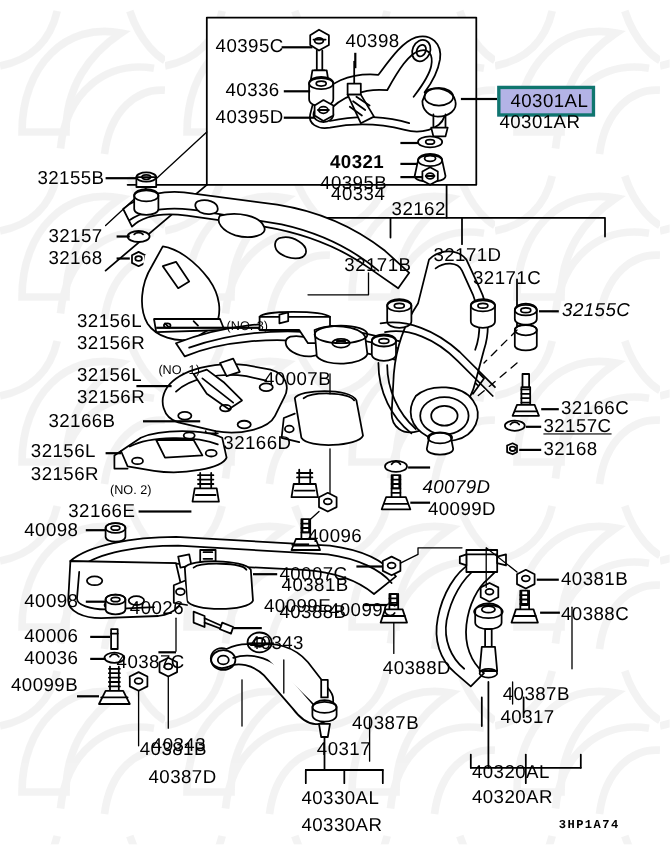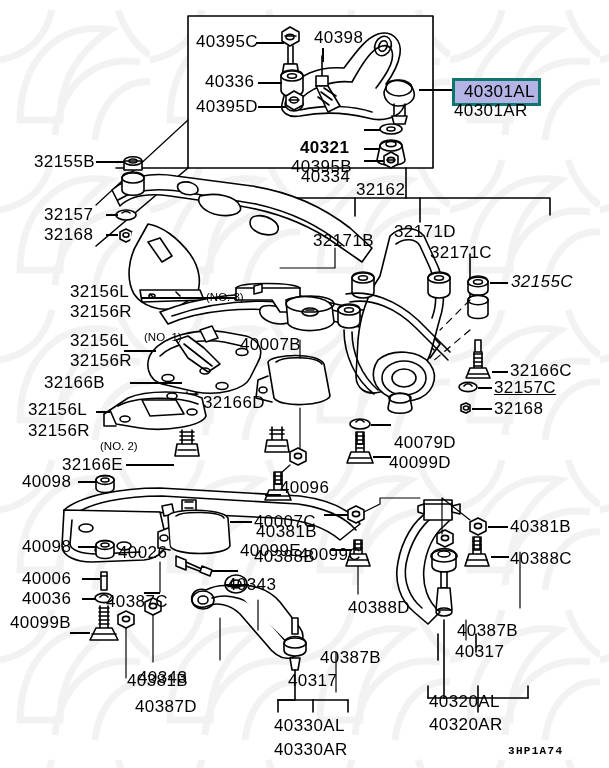--- a/index.html
+++ b/index.html
@@ -546,21 +546,21 @@
   <div class="lbl" style="left:127px;top:671px;">40381B</div>
   <div class="lbl" style="left:88px;top:697px;margin-left:47px;">40387D</div>
   <div class="lbl" style="left:138px;top:668px;">40343</div>
   <div class="lbl" style="left:227px;top:575px;">40343</div>
 
   <div class="lbl" style="left:511px;top:272px;font-style:italic;">32155C</div>
   <div class="lbl" style="left:510px;top:361px;">32166C</div>
   <div class="lbl" style="left:494px;top:378px;text-decoration:underline;">32157C</div>
   <div class="lbl" style="left:494px;top:399px;">32168</div>
   <div class="lbl" style="left:240px;top:335px;">40007B</div>
-  <div class="lbl" style="left:394px;top:433px;">40079D</div>
+  <div class="lbl" style="left:384px;top:433px;font-style:italic;">40079D</div>
   <div class="lbl" style="left:389px;top:453px;">40099D</div>
   <div class="lbl" style="left:280px;top:478px;">40096</div>
   <div class="lbl" style="left:299px;top:500px;margin-top:45px;">40099C</div>
   <div class="lbl" style="left:254px;top:512px;">40007C</div>
   <div class="lbl" style="left:240px;top:541px;">40099E</div>
   <div class="lbl" style="left:256px;top:522px;">40381B</div>
   <div class="lbl" style="left:254px;top:547px;">40388B</div>
   <div class="lbl" style="left:510px;top:517px;">40381B</div>
   <div class="lbl" style="left:510px;top:549px;">40388C</div>
   <div class="lbl" style="left:348px;top:598px;">40388D</div>

